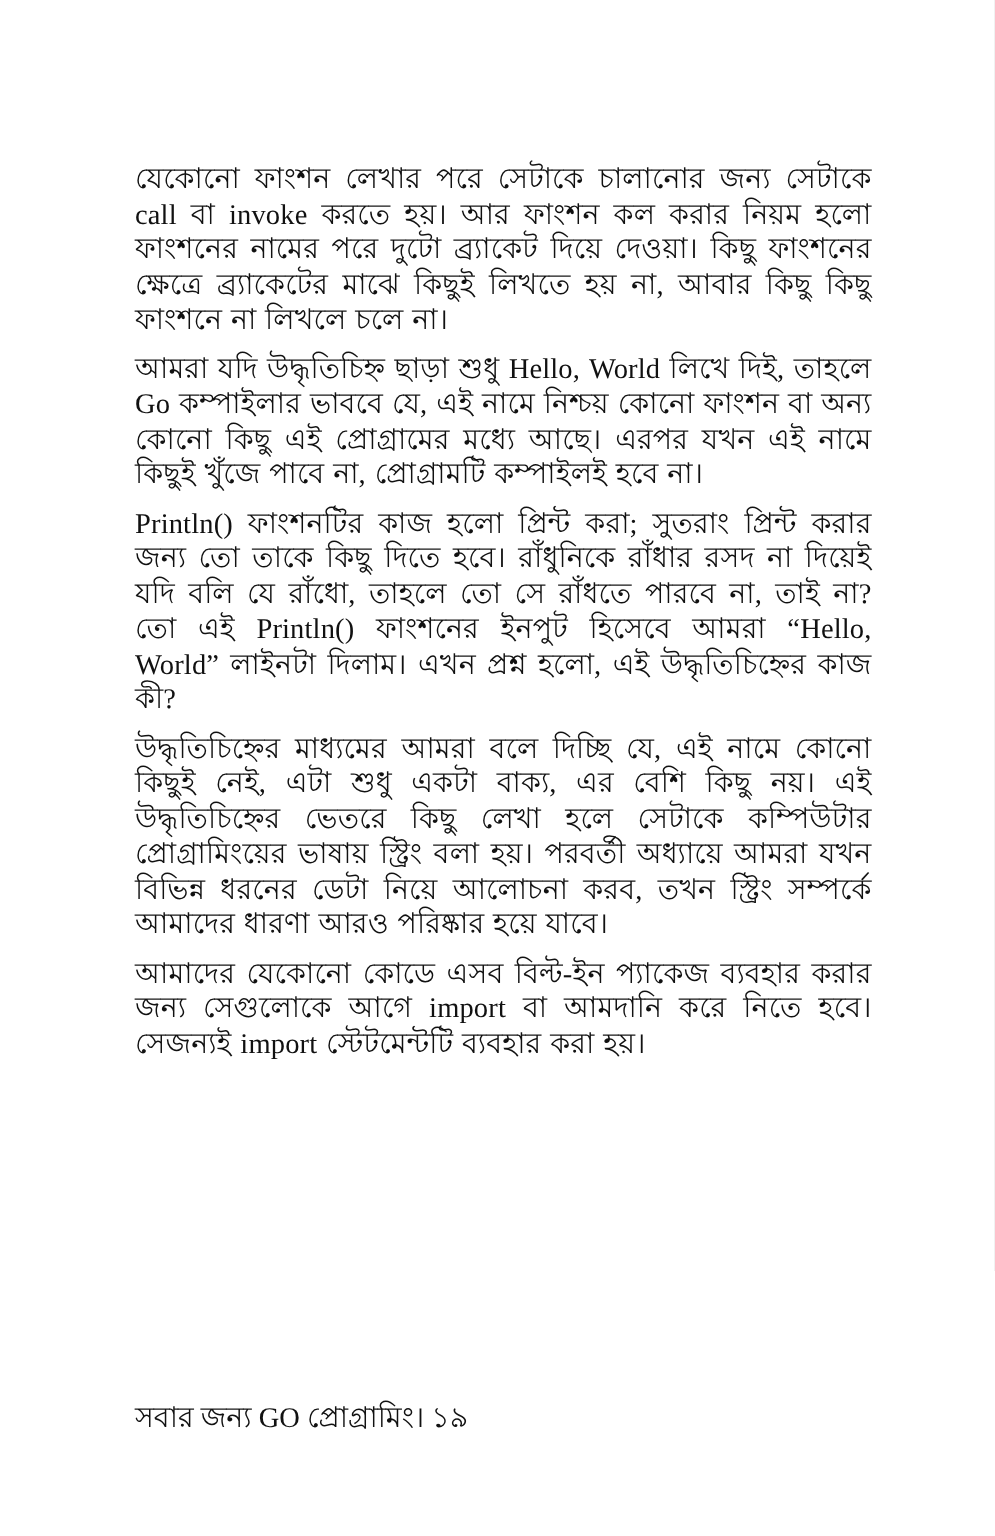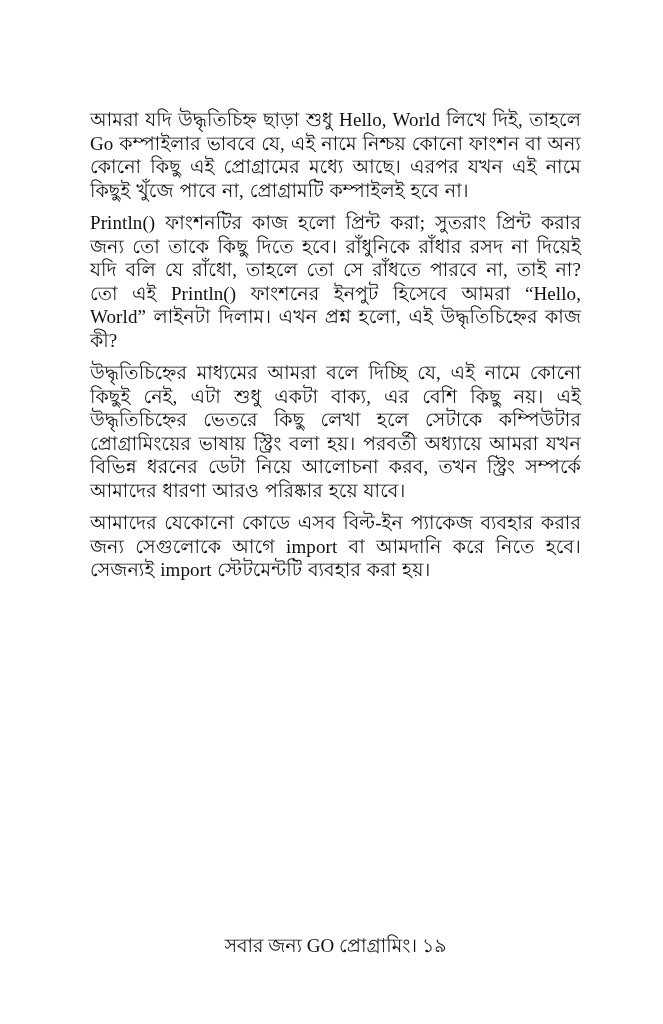--- a/index.html
+++ b/index.html
@@ -33,31 +33,32 @@
     word-spacing: 1px;
   }
   .content p:last-child {
     margin-bottom: 0;
   }
   .page-footer {
     position: absolute;
     left: 90px;
     top: 934px;
     width: 491px;
-    text-align: center;
+    text-align: left;
     font-size: 19px;
     line-height: 24px;
     white-space: nowrap;
   }
 </style>
 </head>
 <body>
 
 <div class="page">
   <main class="content">
+    <p>যেকোনো ফাংশন লেখার পরে সেটাকে চালানোর জন্য সেটাকে call বা invoke করতে হয়। আর ফাংশন কল করার নিয়ম হলো ফাংশনের নামের পরে দুটো ব্র্যাকেট দিয়ে দেওয়া। কিছু ফাংশনের ক্ষেত্রে ব্র্যাকেটের মাঝে কিছুই লিখতে হয় না, আবার কিছু কিছু ফাংশনে না লিখলে চলে না।</p>
     <p>আমরা যদি উদ্ধৃতিচিহ্ন ছাড়া শুধু Hello, World লিখে দিই, তাহলে Go কম্পাইলার ভাববে যে, এই নামে নিশ্চয় কোনো ফাংশন বা অন্য কোনো কিছু এই প্রোগ্রামের মধ্যে আছে। এরপর যখন এই নামে কিছুই খুঁজে পাবে না, প্রোগ্রামটি কম্পাইলই হবে না।</p>
     <p>Println() ফাংশনটির কাজ হলো প্রিন্ট করা; সুতরাং প্রিন্ট করার জন্য তো তাকে কিছু দিতে হবে। রাঁধুনিকে রাঁধার রসদ না দিয়েই যদি বলি যে রাঁধো, তাহলে তো সে রাঁধতে পারবে না, তাই না? তো এই Println() ফাংশনের ইনপুট হিসেবে আমরা “Hello, World” লাইনটা দিলাম। এখন প্রশ্ন হলো, এই উদ্ধৃতিচিহ্নের কাজ কী?</p>
     <p>উদ্ধৃতিচিহ্নের মাধ্যমের আমরা বলে দিচ্ছি যে, এই নামে কোনো কিছুই নেই, এটা শুধু একটা বাক্য, এর বেশি কিছু নয়। এই উদ্ধৃতিচিহ্নের ভেতরে কিছু লেখা হলে সেটাকে কম্পিউটার প্রোগ্রামিংয়ের ভাষায় স্ট্রিং বলা হয়। পরবর্তী অধ্যায়ে আমরা যখন বিভিন্ন ধরনের ডেটা নিয়ে আলোচনা করব, তখন স্ট্রিং সম্পর্কে আমাদের ধারণা আরও পরিষ্কার হয়ে যাবে।</p>
     <p>আমাদের যেকোনো কোডে এসব বিল্ট-ইন প্যাকেজ ব্যবহার করার জন্য সেগুলোকে আগে import বা আমদানি করে নিতে হবে। সেজন্যই import স্টেটমেন্টটি ব্যবহার করা হয়।</p>
   </main>
   <footer class="page-footer">
     <span>সবার জন্য GO প্রোগ্রামিং।</span>
     <span>১৯</span>
   </footer>
 </div>

